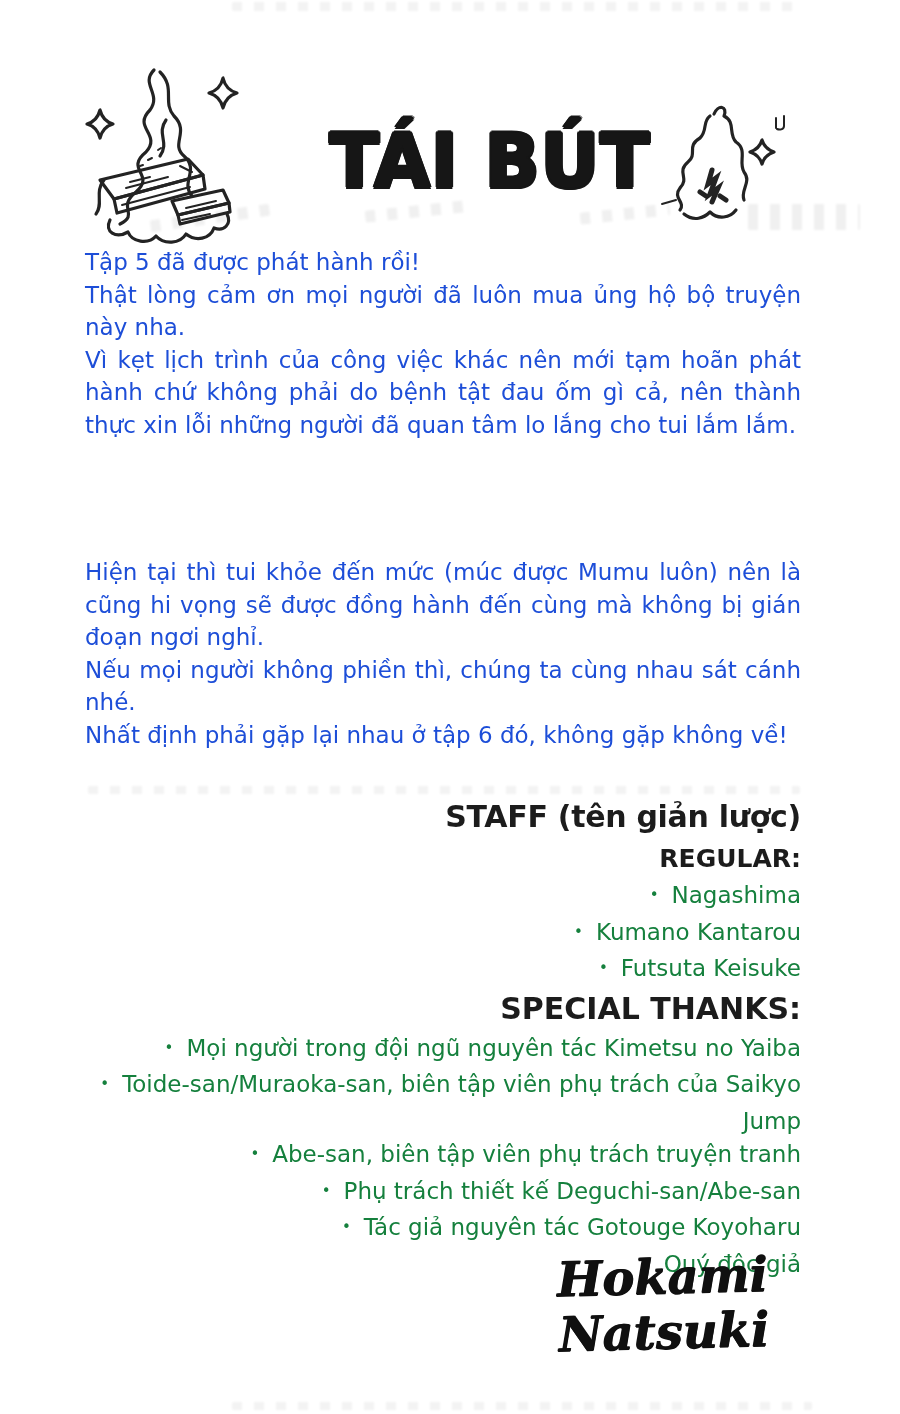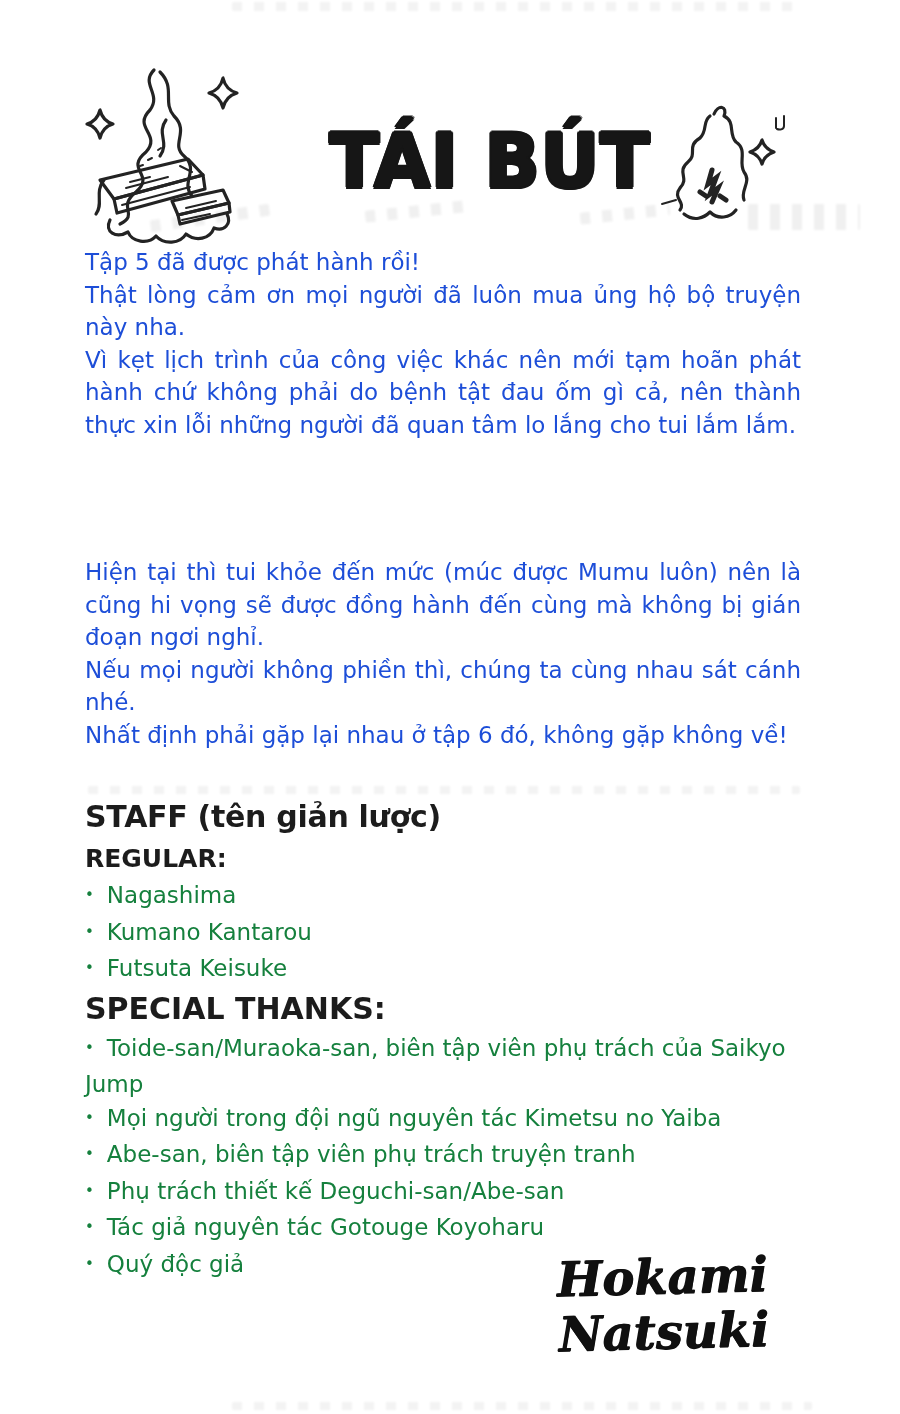--- a/index.html
+++ b/index.html
@@ -33,21 +33,21 @@
   
   .textblock {
     position:absolute; left:85px; width:716px;
     font-size:23px; line-height:32.5px; text-align:justify; color:#1d4ed8;
   }
   .textblock p { margin:0; }
   .b1 { top:246px; }
   .b2 { top:556px; }
 
   
-  .staff { position:absolute; left:85px; top:799px; width:716px; color:#1c1c1c; }
+  .staff { position:absolute; left:85px; top:799px; width:716px; color:#1c1c1c;text-align:right; }
   .staff-h   { margin:0 0 10px 0; font-size:30px; font-weight:bold; letter-spacing:-0.3px; }
   .sub-h     { margin:2px 0 6px 0; font-size:25px; font-weight:bold; }
   .special-h { }
   .li { font-size:23px; line-height:33.5px; color:#15803d; }
   .bullet { display:inline-block; font-size:15px; margin-right:13px; transform:translateY(-3px); }
 
   
   .signature {
     position:absolute; left:518px; top:1250px; width:250px;
     text-align:right;
@@ -135,24 +135,24 @@
     </div>
     <div class="li">
       <span class="bullet">•</span><span>Kumano Kantarou</span>
     </div>
     <div class="li">
       <span class="bullet">•</span><span>Futsuta Keisuke</span>
     </div>
 
     <div class="sub-h special-h" style="font-size:30px;">SPECIAL THANKS:</div>
     <div class="li">
-      <span class="bullet">•</span><span>Toide-san/Muraoka-san, biên tập viên phụ trách của Saikyo Jump</span>
+      <span class="bullet">•</span><span>Mọi người trong đội ngũ nguyên tác Kimetsu no Yaiba</span>
     </div>
     <div class="li">
-      <span class="bullet">•</span><span>Mọi người trong đội ngũ nguyên tác Kimetsu no Yaiba</span>
+      <span class="bullet">•</span><span>Toide-san/Muraoka-san, biên tập viên phụ trách của Saikyo Jump</span>
     </div>
     <div class="li">
       <span class="bullet">•</span><span>Abe-san, biên tập viên phụ trách truyện tranh</span>
     </div>
     <div class="li">
       <span class="bullet">•</span><span>Phụ trách thiết kế Deguchi-san/Abe-san</span>
     </div>
     <div class="li">
       <span class="bullet">•</span><span>Tác giả nguyên tác Gotouge Koyoharu</span>
     </div>

